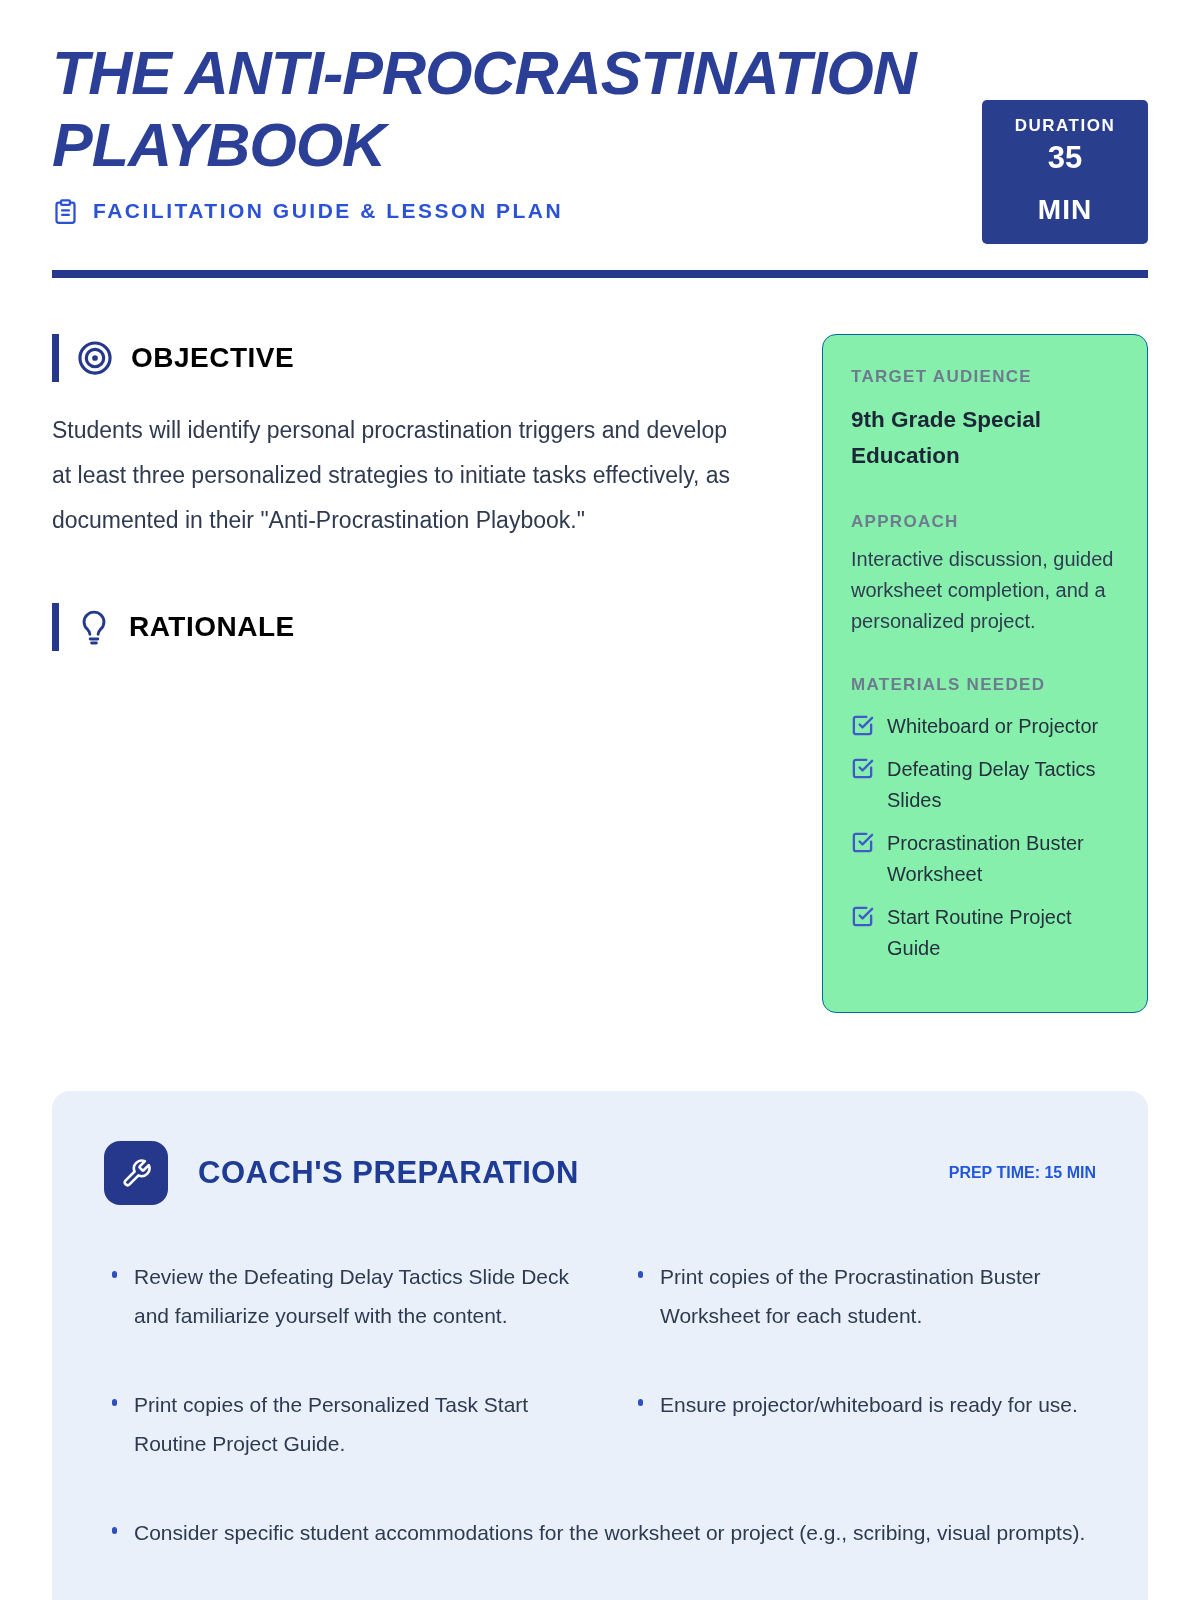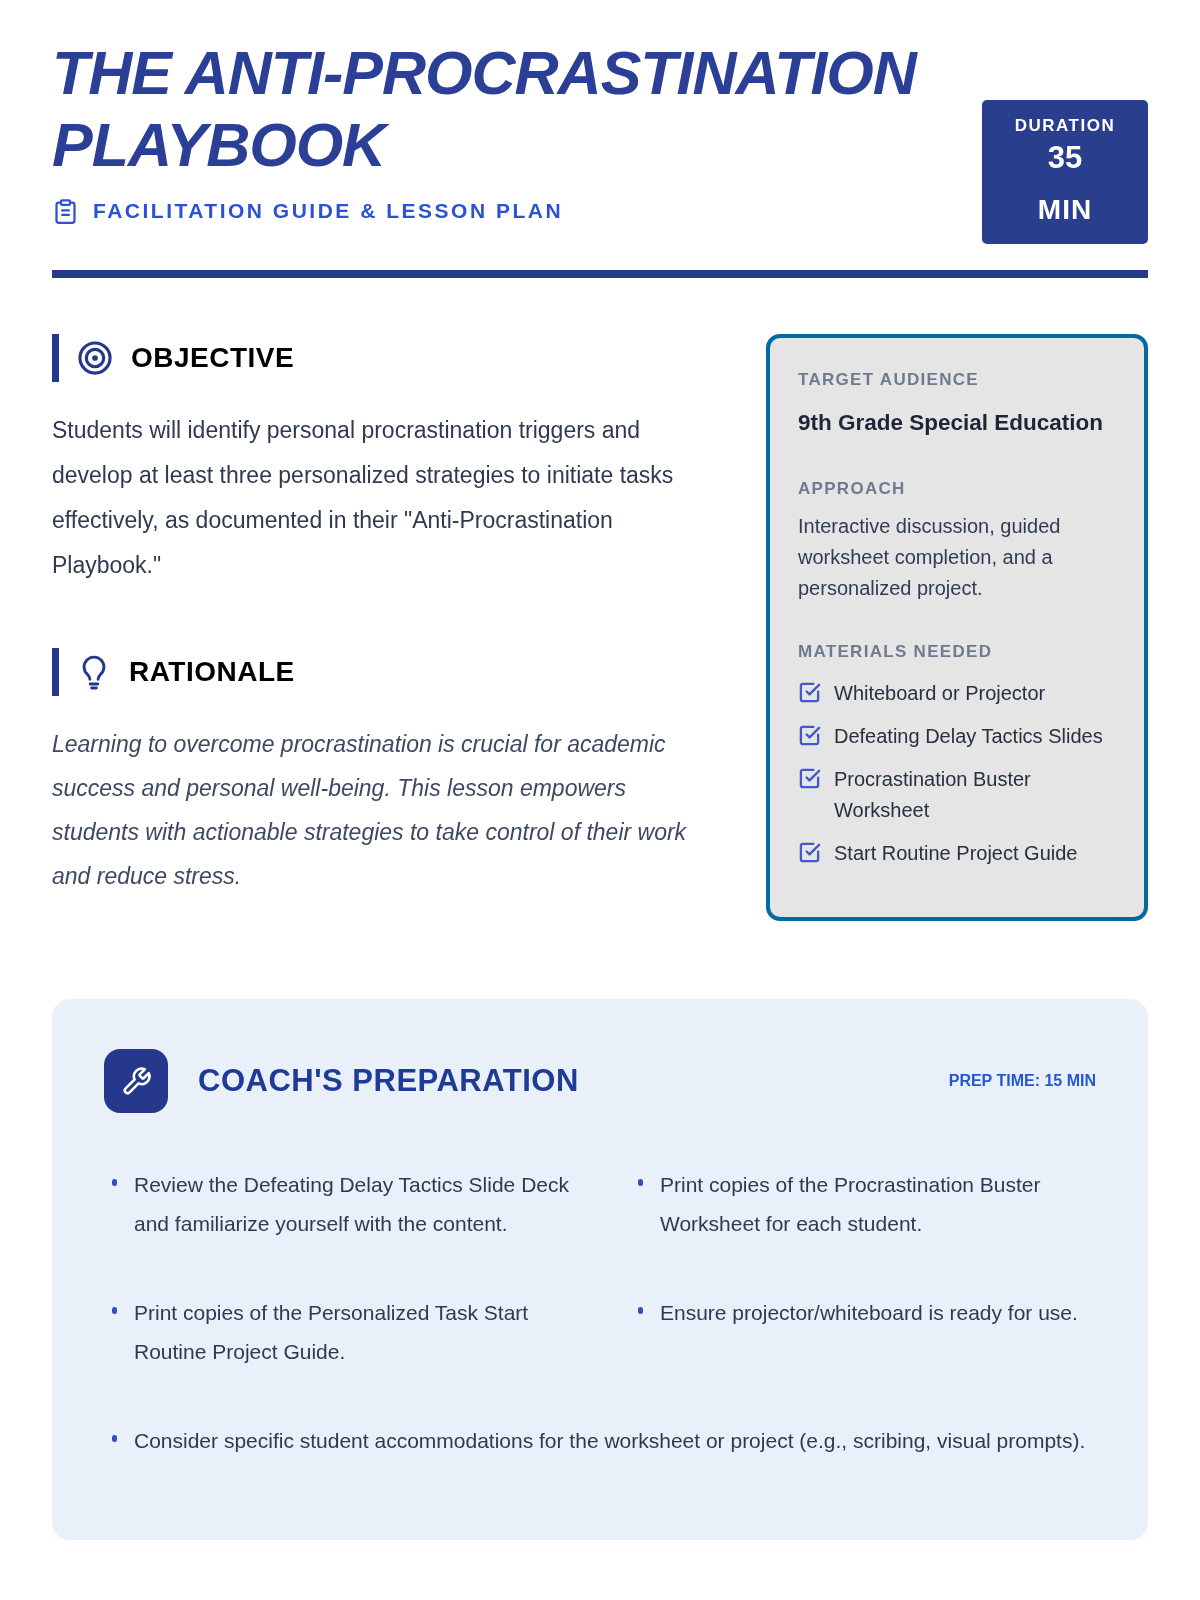--- a/index.html
+++ b/index.html
@@ -45,21 +45,21 @@
     margin-top: 26px; font-size: 23px; line-height: 45px; color: #2f3a50; max-width: 700px;
   }
   .rationale-section { margin-top: 60px; }
   .rationale-text {
     margin-top: 26px; font-size: 23px; line-height: 44px; color: #3d4961;
     font-style: italic; max-width: 715px;
   }
 
   
   .sidebar-card {
-    flex: none; width: 382px; background: #e5e5e5; border: 4px solid #0369a1;
+    flex: none; width: 326px; background: #86efac; border: 1px solid #0369a1;
     border-radius: 14px; padding: 32px 28px 36px 28px;
   }
   .side-label {
     font-size: 17px; font-weight: bold; color: #6e7b8f; letter-spacing: 1.3px;
   }
   .side-audience {
     margin-top: 15px; font-size: 22.5px; font-weight: bold; color: #1c2637; line-height: 36px;
   }
   .side-block { margin-bottom: 38px; }
   .side-approach { margin-top: 12px; font-size: 20px; line-height: 31px; color: #303c51; }
@@ -144,21 +144,20 @@
           <span class="heading-bar"></span>
           <span>
             <svg width="36" height="38" viewBox="0 0 24 26" fill="none" stroke="#26388c" stroke-width="2" stroke-linecap="round" stroke-linejoin="round">
               <path d="M9.2 18c0-1.4-.7-2.4-1.6-3.3A6.8 6.8 0 0 1 5.2 9.6a6.8 6.8 0 0 1 13.6 0 6.8 6.8 0 0 1-2.4 5.1c-.9.9-1.6 1.9-1.6 3.3"></path>
               <line x1="9.4" y1="21.2" x2="14.6" y2="21.2"></line>
               <line x1="10.4" y1="24" x2="13.6" y2="24"></line>
             </svg>
           </span>
           <h2>RATIONALE</h2>
         </div>
-        <p class="rationale-text">Learning to overcome procrastination is crucial for academic success and personal well-being. This lesson empowers students with actionable strategies to take control of their work and reduce stress.</p>
       </section>
 
     </div>
 
     <aside class="sidebar-card">
       <div class="side-block">
         <div class="side-label">TARGET AUDIENCE</div>
         <div class="side-audience">9th Grade Special Education</div>
       </div>
       <div class="side-block">

